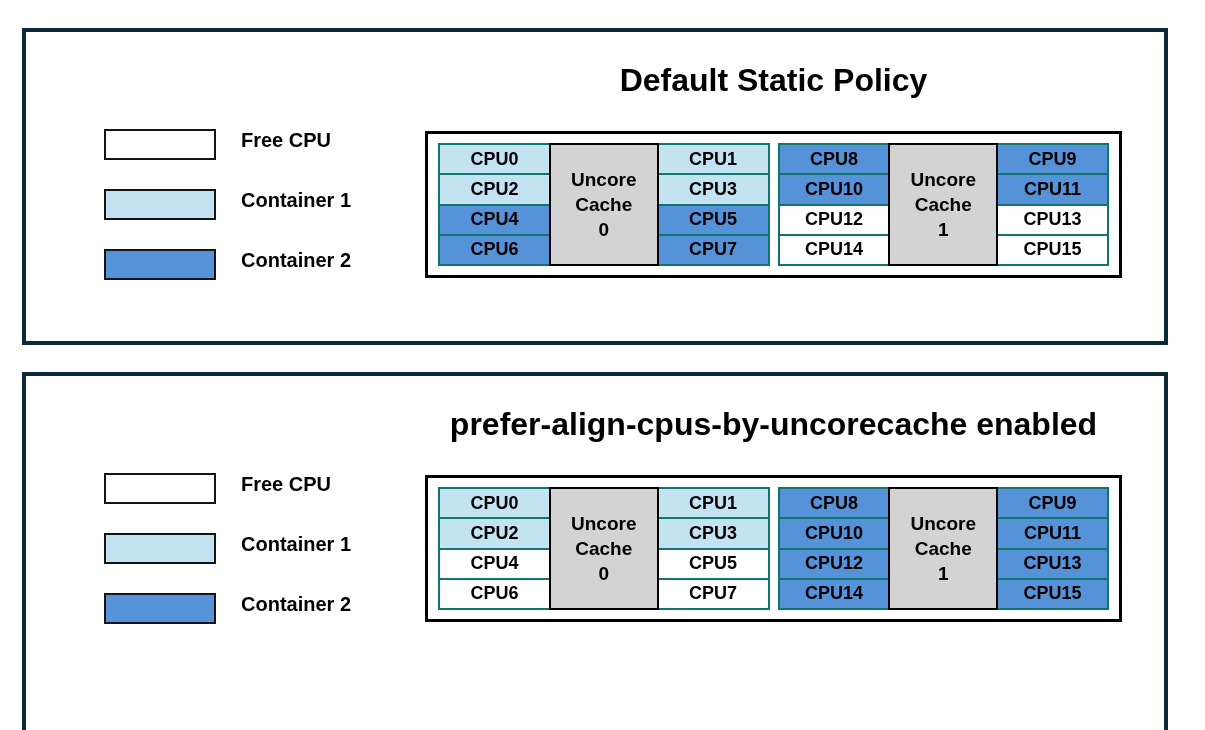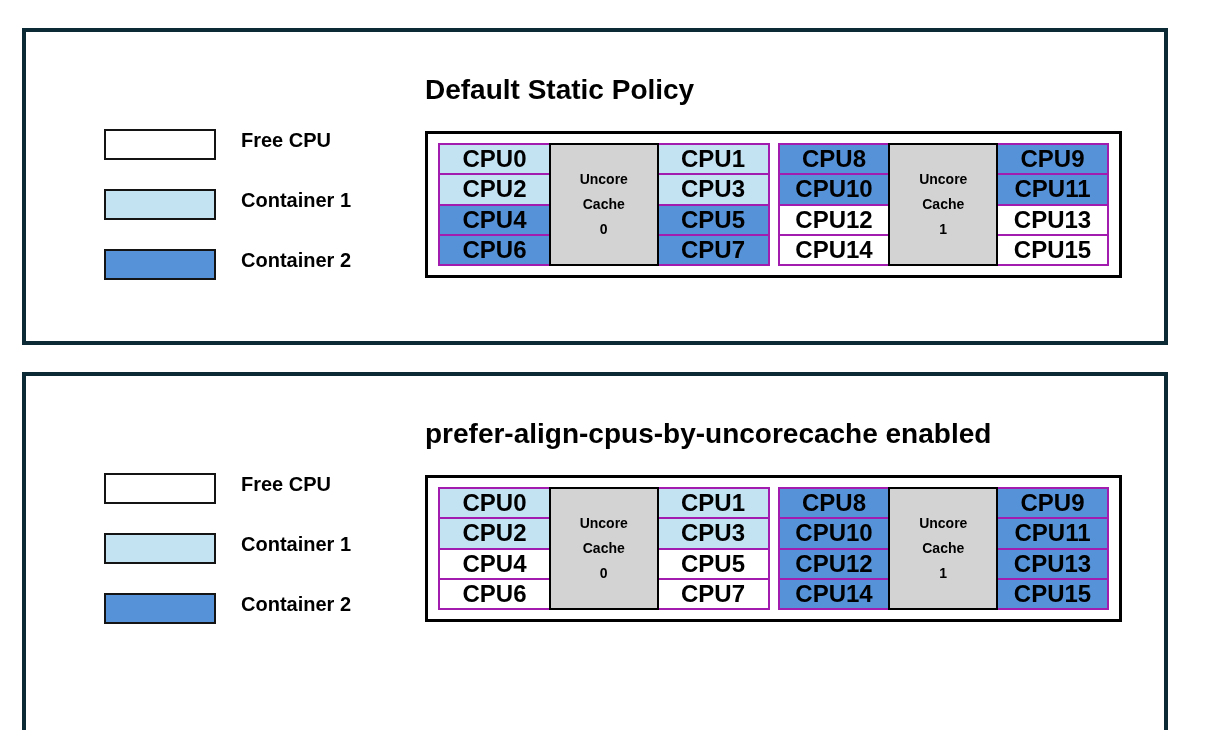--- a/index.html
+++ b/index.html
@@ -7,49 +7,49 @@
     width:1205px;height:730px;position:relative;overflow:hidden;
     font-family:"Liberation Sans", sans-serif;color:#000;
   }
   .panel{
     position:absolute;left:22px;width:1146px;height:317px;
     border:4px solid #0c2936;background:#fff;box-sizing:border-box;
   }
   #panel-0{top:28px;}
   #panel-1{top:372px;height:362px;}
   .panel-title{
-    position:absolute;left:399px;top:43px;width:697px;margin:0;
-    text-align:left;font-size:28px;font-weight:700;line-height:1.1;
+    position:absolute;left:399px;top:31px;width:697px;margin:0;
+    text-align:center;font-size:32px;font-weight:700;line-height:1.1;
     white-space:nowrap;
   }
   .legend{position:absolute;left:46px;top:97px;}
   .legend-row{display:flex;height:31px;margin-bottom:29px;margin-left:32px;}
   .swatch{
     width:112px;height:31px;border:2px solid #141414;
     box-sizing:border-box;flex:0 0 auto;background:#fff;
   }
   .legend-label{margin-left:25px;font-size:20px;font-weight:700;white-space:nowrap;}
   .diagram{
     position:absolute;left:399px;top:99px;width:697px;height:147px;
     border:3px solid #000;box-sizing:border-box;background:#fff;
     display:flex;gap:8px;padding:9px 10px;
   }
   .group{flex:1 1 0;display:flex;min-width:0;}
   .cpu-col{flex:1.07 1 0;display:flex;flex-direction:column;min-width:0;}
   .cpu-cell{
-    flex:1 1 0;margin-top:-2px;border:2px solid #a21caf;box-sizing:border-box;
+    flex:1 1 0;margin-top:-2px;border:2px solid #0f766e;box-sizing:border-box;
     display:flex;align-items:center;justify-content:center;
-    font-size:24px;font-weight:700;background:#fff;white-space:nowrap;
+    font-size:18px;font-weight:700;background:#fff;white-space:nowrap;
   }
   .cpu-cell:first-child{margin-top:0;}
   .uncore{
     flex:1 1 0;margin:0 -2px;border:2px solid #000;box-sizing:border-box;
     background:#d3d3d3;display:flex;flex-direction:column;
     align-items:center;justify-content:center;text-align:center;
-    font-size:14px;font-weight:700;line-height:25px;position:relative;
+    font-size:19px;font-weight:700;line-height:25px;position:relative;
   }
 </style>
 </head>
 <body>
 
 <section class="panel" id="panel-0">
   <h2 class="panel-title">Default Static Policy</h2>
   <div class="legend">
       <div class="legend-row">
     <span class="swatch" style="background: rgb(255, 255, 255);"></span>

